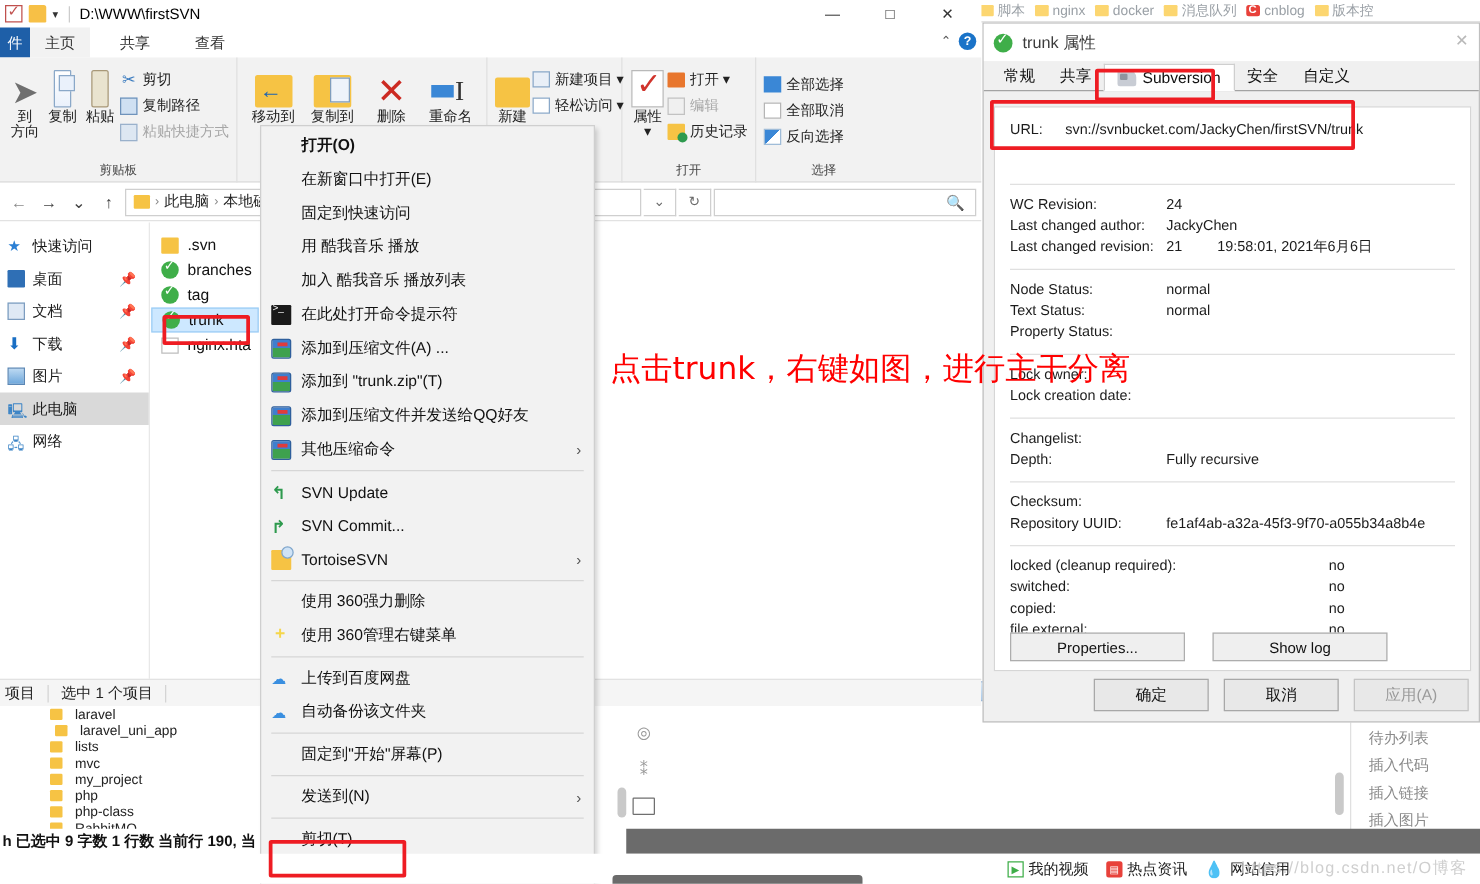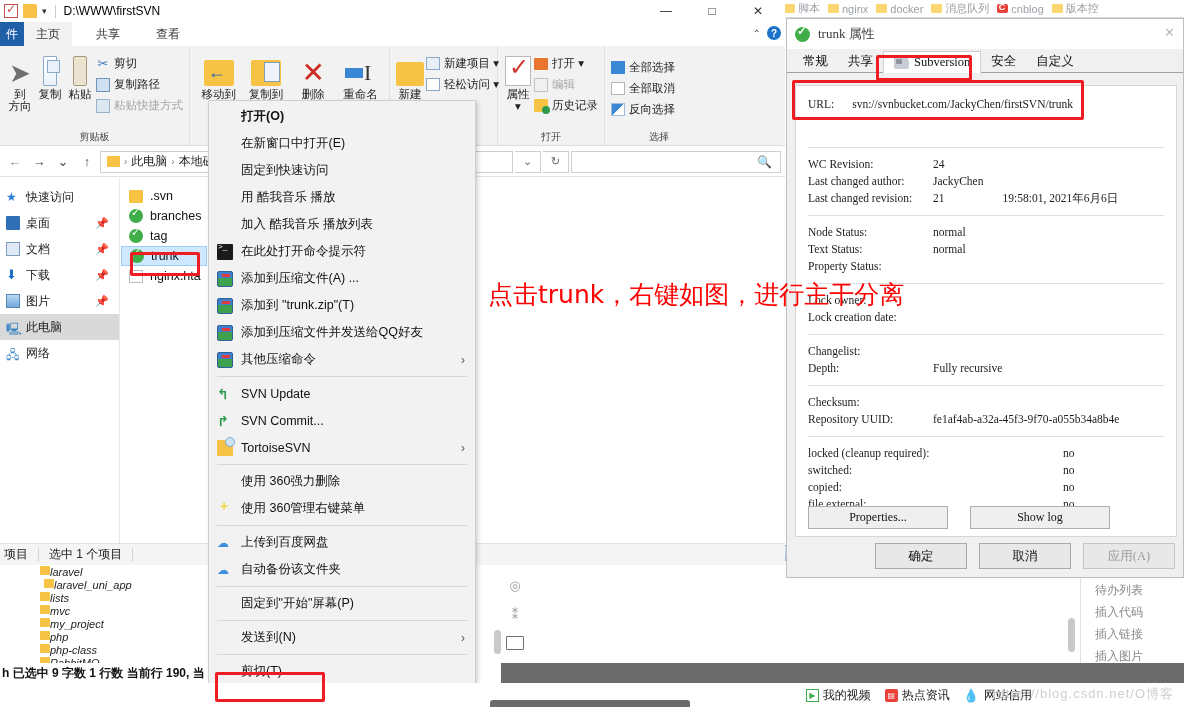--- a/index.html
+++ b/index.html
@@ -138,21 +138,21 @@
   .f-file { background:#fff;border:1px solid #bdbdbd; }
 
   
   .statusbar { position:absolute; left:0; top:543px; width:785px; height:22px; background:#f5f5f5;
                border-top:1px solid #e2e2e2; display:flex; align-items:center; font-size:12px; color:#222; padding-left:4px; gap:10px;}
   .sb-sep { width:1px;height:14px;background:#d4d4d4; }
 
   
   .lowerlist { position:absolute; left:0; top:565px; width:785px; height:100px; background:#fff; font-size:11px; color:#222; }
   .lowrow { height:13px; display:flex; align-items:center; }
-  .lc1 { width:250px; padding-left:4px; display:flex; align-items:flex-start; gap:0;font-style:italic;}
+  .lc1 { width:250px; padding-left:4px; display:flex; align-items:center; gap:10px;}
   .lc2 { width:140px; color:#333; }
   .lc3 { width:80px; color:#333; }
   .lf-ico { width:10px;height:9px;background:#f6c344;border-radius:1px;flex:0 0 10px; }
 
   .editorbar { position:absolute; left:0; top:663px; width:500px; height:20px; background:#fff;
                font-size:12px; color:#111; display:flex; align-items:center; gap:6px; padding-left:2px; font-weight:bold;}
   .newsline { position:absolute; left:0; top:686px; width:500px; height:21px; background:#fff;
               font-size:12px; color:#1a4f9c; display:flex; align-items:center; padding-left:6px; }
   .newsline span { text-decoration:underline; }
 
@@ -183,38 +183,38 @@
   .mic-svnc { color:#2e9a4e; font-size:14px; line-height:16px; font-weight:bold; }
   .mic-tsvn { width:16px;height:14px;background:#f6c344;border-radius:1px; position:relative; }
   .mic-tsvn::after{content:"";position:absolute;right:-2px;top:-3px;width:8px;height:8px;border-radius:50%;background:#cfe3f6;border:1px solid #7fa6cc;}
   .mic-360 { width:14px;height:15px;background:#b9a8e6;border-radius:4px 4px 2px 2px; }
   .mic-360g { width:15px;height:15px;border-radius:50%;background:#2eb34a; position:relative;}
   .mic-360g::after{content:"+";position:absolute;left:3px;top:-3px;color:#f5d64b;font-size:14px;font-weight:bold;}
   .mic-baidu { color:#3a8fe0; font-size:12px; line-height:16px; }
 
   
   .dlg { position:absolute; left:786px; top:18px; width:398px; height:560px;
-         background:#f0f0f0; border:1px solid #bfbfbf;font-family:Liberation Serif, serif; }
+         background:#f0f0f0; border:1px solid #bfbfbf; }
   .dlg-title { height:30px; display:flex; align-items:center; gap:8px; padding-left:8px; background:#fff; }
   .dlg-ico { width:15px;height:15px;border-radius:50%;background:#3fae49; position:relative; }
   .dlg-ico::after{content:"✓";position:absolute;left:2px;top:-3px;color:#fff;font-size:12px;font-weight:bold;}
   .dlg-title-txt { font-size:13px; color:#3c3c3c; }
   .dlg-x { position:absolute; right:8px; top:6px; color:#b9b9b9; font-size:13px; }
   .dlg-tabs { height:24px; display:flex; align-items:flex-end; gap:0; padding-left:6px; background:#f0f0f0;
               border-bottom:1px solid #a3a3a3; }
   .dtab { height:22px; display:flex; align-items:center; gap:5px; padding:0 10px; font-size:12.5px; color:#111; }
   .dtab.active { background:#fff; border:1px solid #cfcfcf; border-bottom:1px solid #fff; position:relative; top:1px; }
   .tsvn-ico { width:15px;height:13px;background:#c8ccd4;border-radius:2px 6px 2px 2px; position:relative; }
   .tsvn-ico::after{content:"";position:absolute;left:2px;top:3px;width:6px;height:5px;background:#8e949e;border-radius:1px;}
   .dlg-body { position:absolute; left:8px; top:66px; width:382px; height:452px;
               background:#fff; border:1px solid #d6d6d6; padding:10px 12px; font-size:11.5px; color:#1c1c1c; }
   .kv { display:flex; line-height:17px; }
   .kv .k { width:125px; color:#1c1c1c; }
   .kv .v { color:#1c1c1c; }
-  .kv .v2 { margin-left:58px; }
+  .kv .v2 { margin-left:28px; }
   .kv .k-wide { width:255px; }
   .hr { height:1px; background:#e0e0e0; margin:8px 0; }
   .url-row { display:flex; align-items:center; gap:18px; line-height:17px; margin-bottom:4px; }
   .dlg-btnrow { position:absolute; left:12px; top:420px; display:flex; gap:22px; }
   .gbtn { width:140px; height:23px; background:#efefef; border:1px solid #adadad; font-size:12px;
           display:flex; align-items:center; justify-content:center; color:#111; }
   .dlg-footer { position:absolute; right:8px; bottom:8px; display:flex; gap:12px; }
   .fbtn { width:92px; height:26px; background:#e8e8e8; border:1px solid #a8a8a8; font-size:12.5px;
           display:flex; align-items:center; justify-content:center; color:#111; }
   .fbtn.disabled { color:#9a9a9a; border-color:#c4c4c4; }

